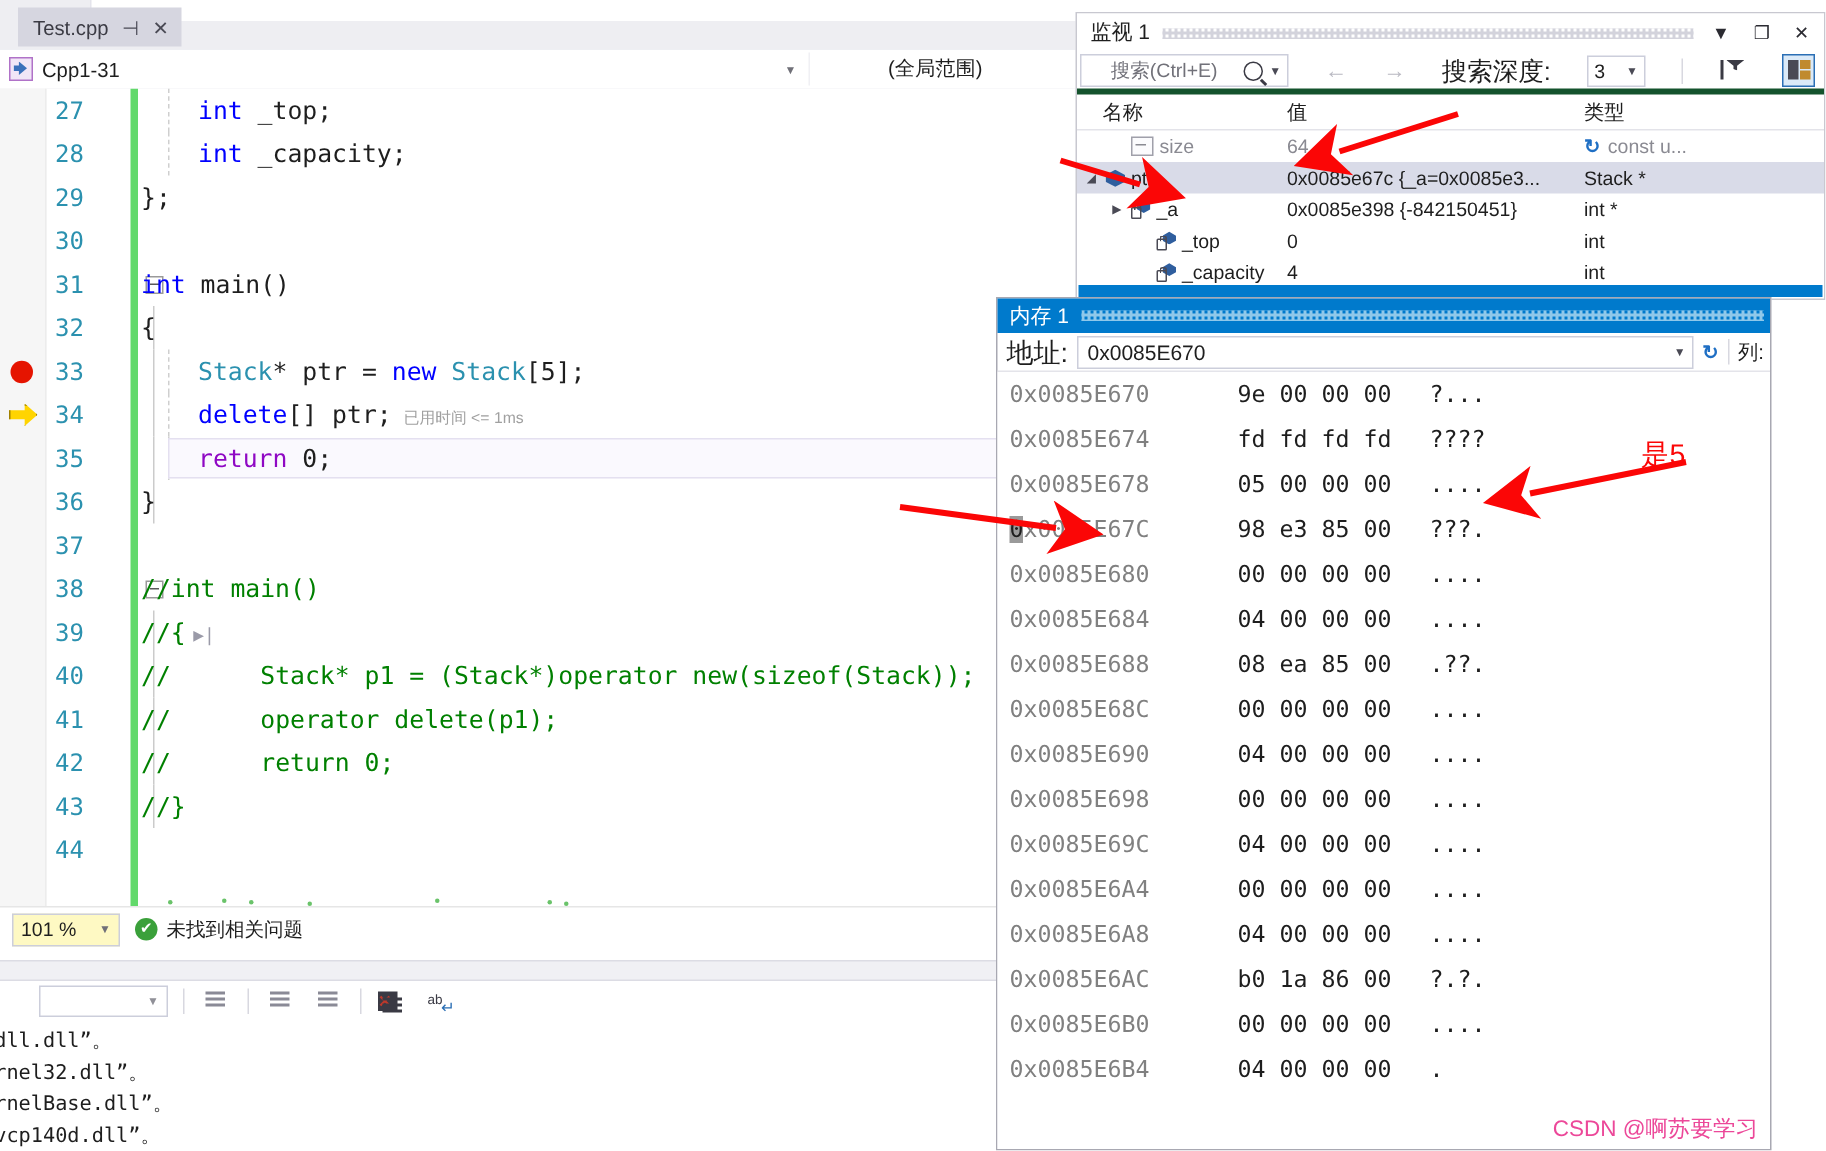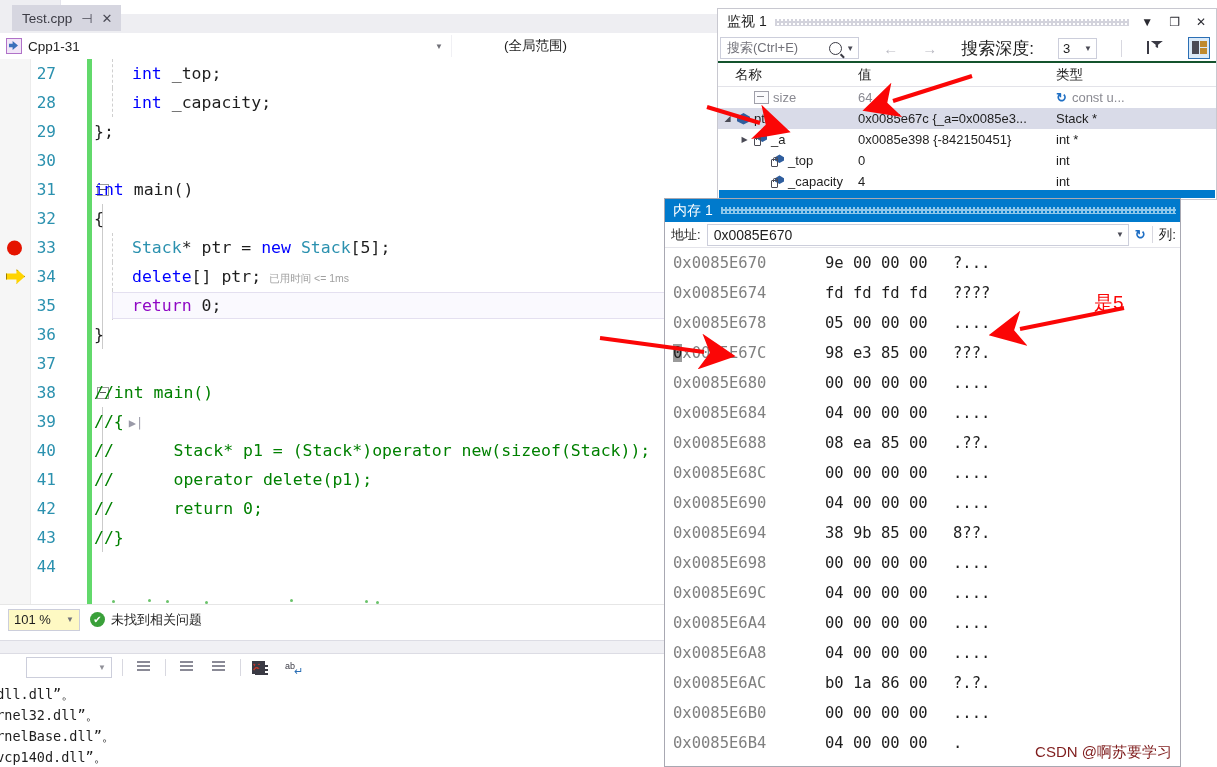--- a/index.html
+++ b/index.html
@@ -59,21 +59,21 @@
   .navbar {
     position: absolute;
     left: 0; top: 33px;
     width: 720px; height: 26px;
     background: #ffffff;
     border-bottom: 1px solid #e2e2ea;
     display: flex;
     align-items: center;
   }
   .navbar .combo-left {
-    width: 452px;
+    width: 540px;
     height: 22px;
     display: flex;
     align-items: center;
     gap: 6px;
     padding-left: 6px;
     box-sizing: border-box;
     border-right: 1px solid #f0f0f4;
     position: relative;
   }
   .proj-glyph {
@@ -411,21 +411,22 @@
     padding: 0 4px;
     line-height: 1;
   }
   .watch-toolbar {
     height: 28px;
     display: flex;
     align-items: center;
     gap: 24px;
     padding: 0 6px 0 2px;
     box-sizing: border-box;
-    border-bottom: 2px solid #14532d;
+    border-bottom: 4px solid #14532d;
+    text-align: center;
   }
   .search-box {
     width: 152px; height: 22px;
     border: 1px solid #cccedb;
     background: #fff;
     display: flex;
     align-items: center;
     padding: 0 4px 0 6px;
     box-sizing: border-box;
     gap: 4px;
@@ -630,21 +631,21 @@
   }
   .mem-toolbar {
     height: 26px;
     display: flex;
     align-items: center;
     gap: 6px;
     padding: 0 4px 0 6px;
     box-sizing: border-box;
     border-bottom: 1px solid #e4e4ea;
   }
-  .addr-label { font-size: 13px; color: #1e1e1e; white-space: nowrap; }
+  .addr-label { font-size: 18px; color: #1e1e1e; white-space: nowrap; }
   .addr-box {
     flex: 1;
     height: 22px;
     border: 1px solid #cccedb;
     background: #fff;
     display: flex;
     align-items: center;
     padding: 0 4px 0 6px;
     box-sizing: border-box;
   }
@@ -675,21 +676,21 @@
   .mem-hex  { color: #1e1e1e; width: 128px; flex: 0 0 auto; }
   .mem-ascii{ color: #1e1e1e; }
   .mem-row.caret .mem-addr .c0 {
     background: #9a9a9a;
     color: #1e1e1e;
   }
   .watermark {
     position: absolute;
     right: 8px; bottom: 4px;
     font-size: 15px;
-    color: #7f1d1d;
+    color: #ec4899;
     font-family: "Liberation Sans", sans-serif;
     white-space: nowrap;
   }
 
   
   .anno { position: absolute; pointer-events: none; }
   .anno-text {
     position: absolute;
     color: #fb0606;
     font-size: 19px;
@@ -940,21 +941,20 @@
   <div class="mem-body" id="mem-rows">
       <div class="mem-row"><span class="mem-addr">0x0085E670</span><span class="mem-hex">9e 00 00 00</span><span class="mem-ascii">?...</span></div>
       <div class="mem-row"><span class="mem-addr">0x0085E674</span><span class="mem-hex">fd fd fd fd</span><span class="mem-ascii">????</span></div>
       <div class="mem-row"><span class="mem-addr">0x0085E678</span><span class="mem-hex">05 00 00 00</span><span class="mem-ascii">....</span></div>
       <div class="mem-row caret"><span class="mem-addr"><span class="c0">0</span>x0085E67C</span><span class="mem-hex">98 e3 85 00</span><span class="mem-ascii">???.</span></div>
       <div class="mem-row"><span class="mem-addr">0x0085E680</span><span class="mem-hex">00 00 00 00</span><span class="mem-ascii">....</span></div>
       <div class="mem-row"><span class="mem-addr">0x0085E684</span><span class="mem-hex">04 00 00 00</span><span class="mem-ascii">....</span></div>
       <div class="mem-row"><span class="mem-addr">0x0085E688</span><span class="mem-hex">08 ea 85 00</span><span class="mem-ascii">.??.</span></div>
       <div class="mem-row"><span class="mem-addr">0x0085E68C</span><span class="mem-hex">00 00 00 00</span><span class="mem-ascii">....</span></div>
       <div class="mem-row"><span class="mem-addr">0x0085E690</span><span class="mem-hex">04 00 00 00</span><span class="mem-ascii">....</span></div>
-      <div class="mem-row"><span class="mem-addr">0x0085E694</span><span class="mem-hex">38 9b 85 00</span><span class="mem-ascii">8??.</span></div>
       <div class="mem-row"><span class="mem-addr">0x0085E698</span><span class="mem-hex">00 00 00 00</span><span class="mem-ascii">....</span></div>
       <div class="mem-row"><span class="mem-addr">0x0085E69C</span><span class="mem-hex">04 00 00 00</span><span class="mem-ascii">....</span></div>
       <div class="mem-row"><span class="mem-addr">0x0085E6A4</span><span class="mem-hex">00 00 00 00</span><span class="mem-ascii">....</span></div>
       <div class="mem-row"><span class="mem-addr">0x0085E6A8</span><span class="mem-hex">04 00 00 00</span><span class="mem-ascii">....</span></div>
       <div class="mem-row"><span class="mem-addr">0x0085E6AC</span><span class="mem-hex">b0 1a 86 00</span><span class="mem-ascii">?.?.</span></div>
       <div class="mem-row"><span class="mem-addr">0x0085E6B0</span><span class="mem-hex">00 00 00 00</span><span class="mem-ascii">....</span></div>
       <div class="mem-row"><span class="mem-addr">0x0085E6B4</span><span class="mem-hex">04 00 00 00</span><span class="mem-ascii">.</span></div>
     </div>
   <div class="watermark">CSDN @啊苏要学习</div>
 </div>

